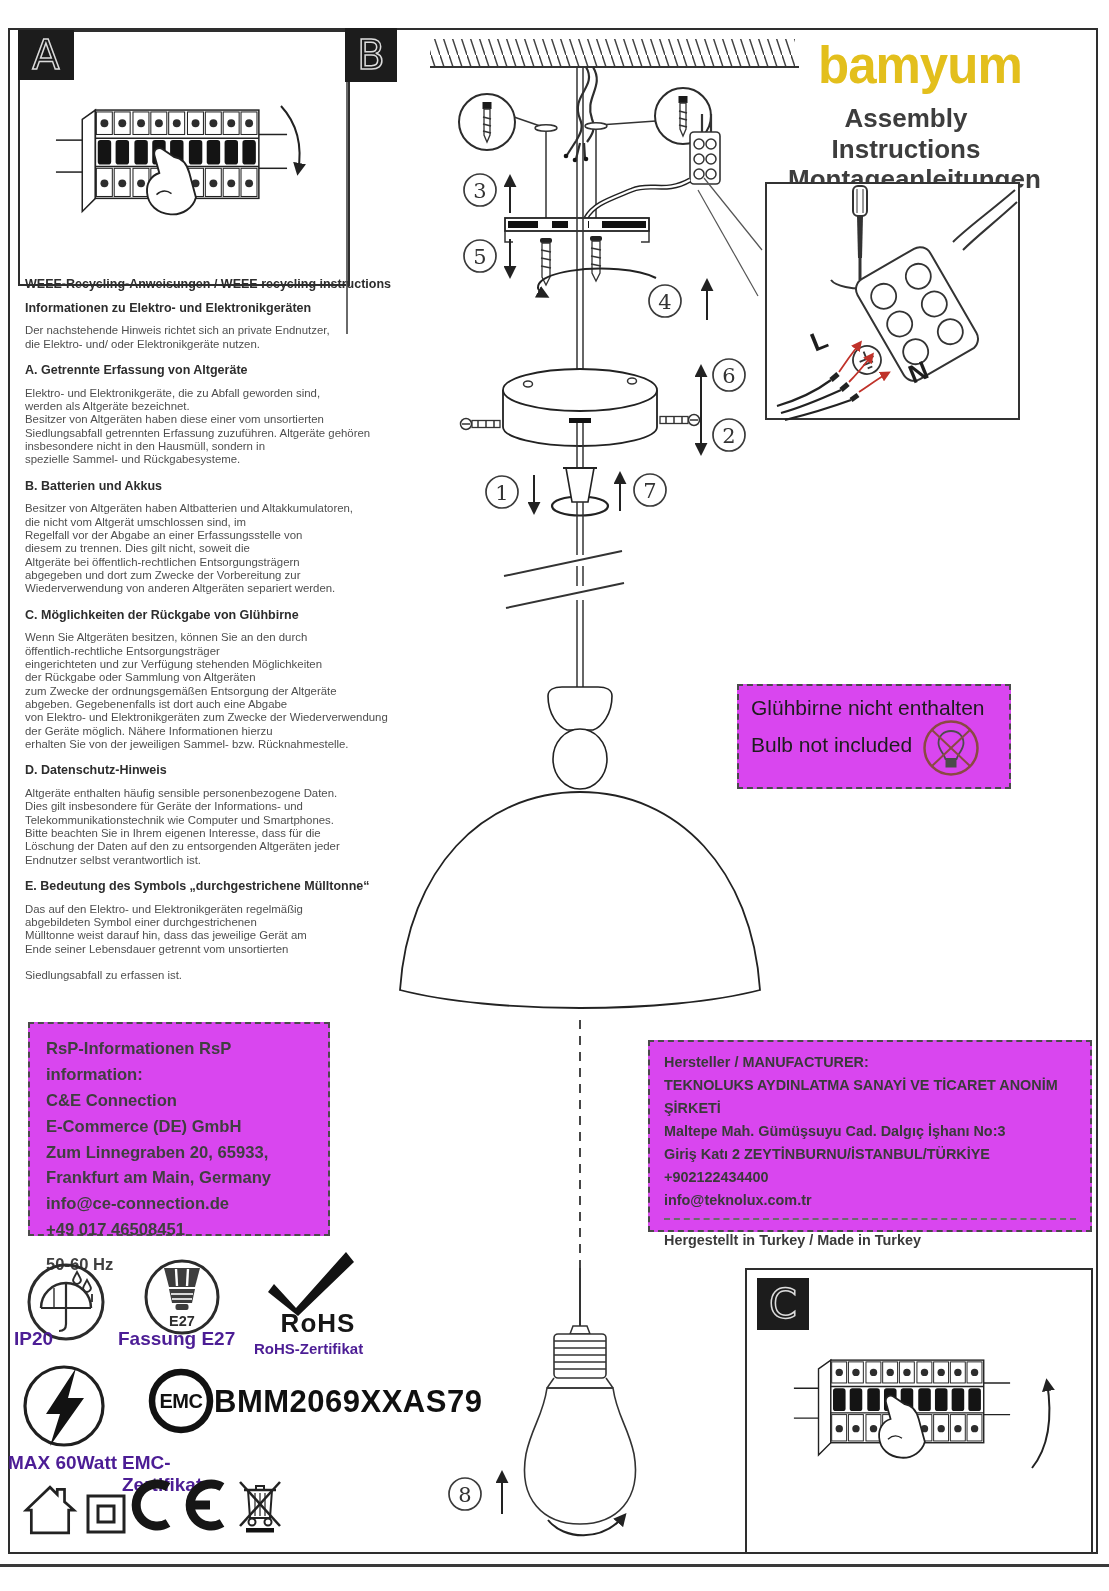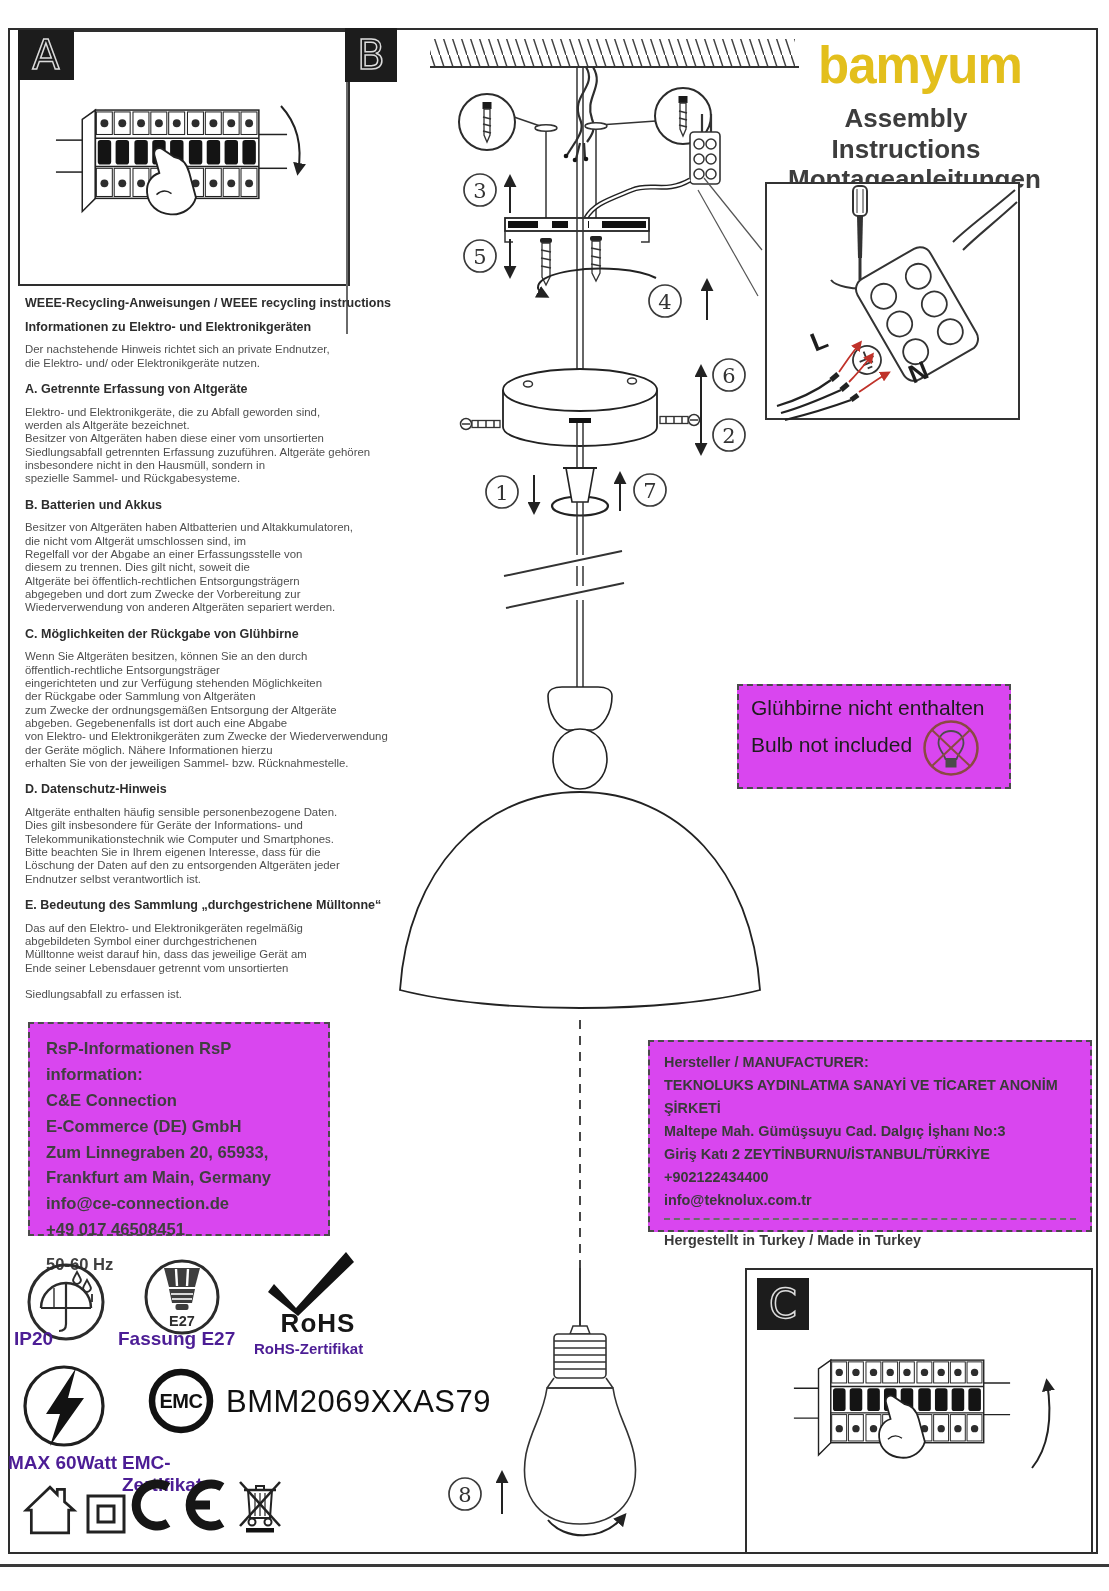--- a/index.html
+++ b/index.html
@@ -15,21 +15,21 @@
   .panel-label { background:#1c1c1c; display:flex; align-items:center; justify-content:center;
                  font-family:"DejaVu Sans", sans-serif; font-size:40px; font-weight:400;
                  color:transparent; -webkit-text-stroke:1.5px #dcdcdc; }
   .b-vline { left:346px; top:82px; width:2px; height:252px; background:#6a6a6a; }
 
   .brand { left:818px; top:36px; width:196px; text-align:center;
            font-size:51px; font-weight:bold; letter-spacing:-1px; color:#e3bf1c; }
   .doc-title { left:788px; top:103px; width:236px; text-align:center;
                font-size:26px; font-weight:bold; color:#3d3d3d; line-height:1.18; }
 
-  .weee { left:25px; top:296px; width:430px; font-size:11.4px; line-height:1.17; color:#4e4e4e; }
+  .weee { left:25px; top:277px; width:430px; font-size:11.4px; line-height:1.17; color:#4e4e4e; }
   .weee .h { font-size:12.5px; font-weight:bold; color:#2d2d2d; margin:0 0 9px 0; }
   .weee .h.mt { margin-top:12px; }
   .weee .body { white-space:pre-line; margin-bottom:3px; }
   .weee .foot { margin-top:13px; }
 
   .dashed-box { border:2px dashed #4a4a4a; background:#d946ef; }
   .bulb-box { left:737px; top:684px; width:274px; height:105px; padding:10px 12px; }
   .bulb-box .l1 { font-size:21px; color:#1d1d1d; }
   .bulb-box .l2 { font-size:21px; color:#1d1d1d; margin-top:13px; }
 
@@ -37,21 +37,21 @@
              font-size:16.6px; font-weight:bold; color:#3f3f3f; line-height:1.56; }
   .rsp-box .hz { margin-top:9px; }
 
   .maker-box { left:648px; top:1040px; width:444px; height:192px; padding:9px 14px;
                font-size:14.4px; font-weight:bold; color:#3a3a3a; line-height:1.6; }
   .maker-box .origin { margin-top:6px; padding-top:9px; border-top:2px dashed #6a6a6a; }
 
   .icon-label { text-align:left; font-weight:bold; color:#4c1d95; font-size:19px; }
   .icon-label.sm { font-size:15px; }
   .rohs-word { text-align:center; font-weight:bold; color:#161616; font-size:26px; letter-spacing:1px; }
-  .model-code { font-size:31px; font-weight:normal; color:#101010; letter-spacing:0.5px;padding-left:12px; }
+  .model-code { font-size:31px; font-weight:bold; color:#101010; letter-spacing:0.5px; }
 
   .stp { font-family:"DejaVu Serif", serif; font-size:21px; fill:#333; text-anchor:middle; }
   .arr { stroke:#222; stroke-width:2; fill:none; }
   .thin { stroke:#333; stroke-width:1.5; fill:none; }
   .detail-box { left:765px; top:182px; width:255px; height:238px; border:2px solid #333; background:#fff; }
   .lnl { font-size:26px; font-weight:bold; fill:#1d1d1d; }
   .e27t { font-size:14.5px; font-weight:bold; fill:#2e2e2e; text-anchor:middle; }
   .emct { font-size:20px; font-weight:bold; fill:#111; text-anchor:middle; letter-spacing:-0.5px; }
   .footer-rule { left:0; top:1564px; width:1109px; height:3px; background:#3a3a3a; }
 </style>
@@ -451,21 +451,21 @@
 von Elektro- und Elektronikgeräten zum Zwecke der Wiederverwendung
 der Geräte möglich. Nähere Informationen hierzu
 erhalten Sie von der jeweiligen Sammel- bzw. Rücknahmestelle.</div>
   <div class="h mt">D. Datenschutz-Hinweis</div>
   <div class="body">Altgeräte enthalten häufig sensible personenbezogene Daten.
 Dies gilt insbesondere für Geräte der Informations- und
 Telekommunikationstechnik wie Computer und Smartphones.
 Bitte beachten Sie in Ihrem eigenen Interesse, dass für die
 Löschung der Daten auf den zu entsorgenden Altgeräten jeder
 Endnutzer selbst verantwortlich ist.</div>
-  <div class="h mt">E. Bedeutung des Sammlung „durchgestrichene Mülltonne“</div>
+  <div class="h mt">E. Bedeutung des Symbols „durchgestrichene Mülltonne“</div>
   <div class="body">Das auf den Elektro- und Elektronikgeräten regelmäßig
 abgebildeten Symbol einer durchgestrichenen
 Mülltonne weist darauf hin, dass das jeweilige Gerät am
 Ende seiner Lebensdauer getrennt vom unsortierten</div>
   <div class="body foot">Siedlungsabfall zu erfassen ist.</div>
 </div>
 
 <div class="abs dashed-box bulb-box">
   <div class="l1">Glühbirne nicht enthalten</div>
   <div class="l2">Bulb not included</div>

